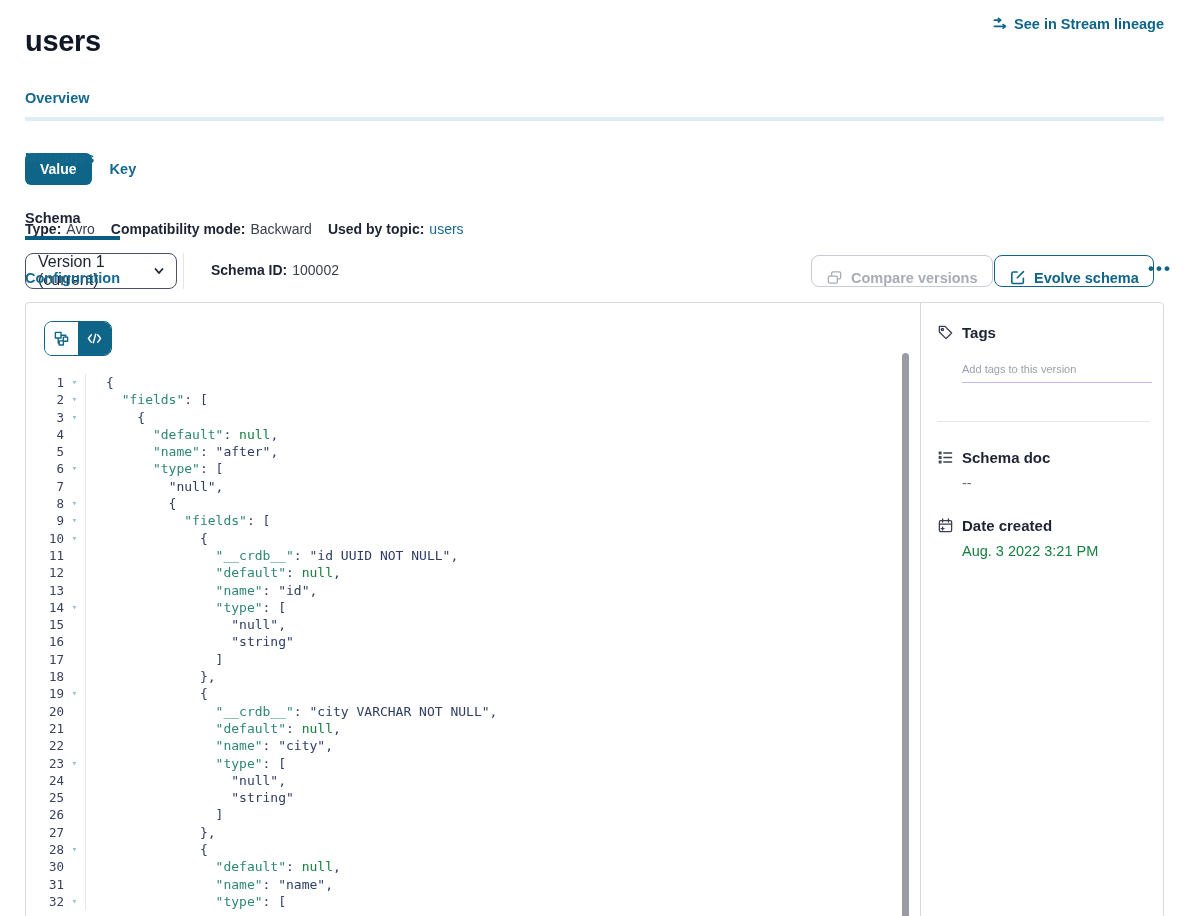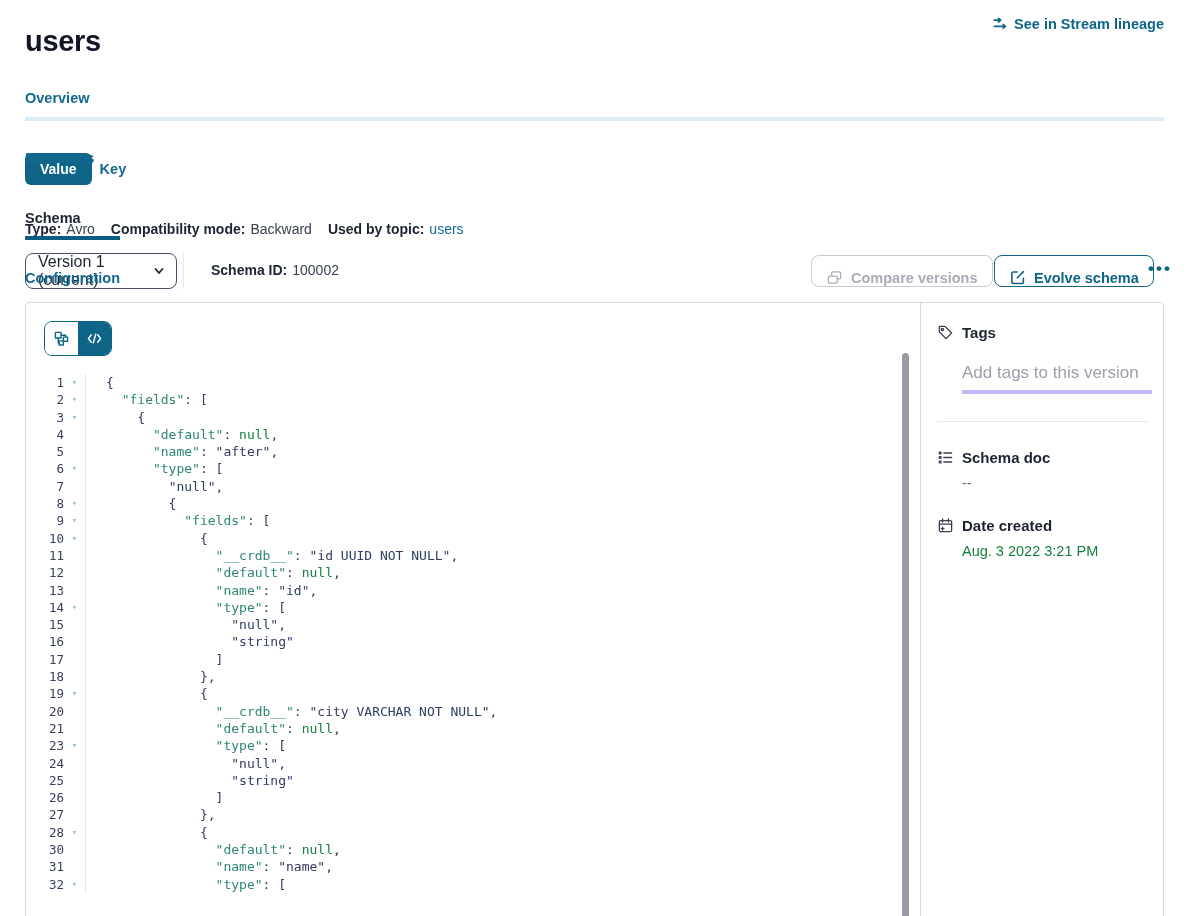--- a/index.html
+++ b/index.html
@@ -12,21 +12,21 @@
   .lineage-link{right:25px;top:15px;display:flex;align-items:center;gap:5px;
                 color:#0E6588;font-size:14.5px;font-weight:600;cursor:pointer;}
 
   
   .tabs{left:25px;top:90px;display:flex;gap:30px;z-index:2;font-size:14.5px;font-weight:600;flex-direction:column;}
   .tab{color:#15698F;padding-bottom:10px;border-bottom:4px solid transparent;cursor:pointer;}
   .tab.active{color:#1C2333;border-bottom-color:#0A5C83;}
   .tab-track{left:25px;top:117px;width:1139px;height:4px;background:#DCEDF7;z-index:1;}
 
   
-  .vk{left:25px;top:153px;display:flex;align-items:center;gap:8px;}
+  .vk{left:25px;top:153px;display:flex;align-items:center;gap:18px;}
   .value-btn{background:#0E6588;color:#fff;font-size:14px;font-weight:600;
              padding:8px 15px;border-radius:6px;cursor:pointer;}
   .key-btn{color:#15698F;font-size:14.5px;font-weight:600;cursor:pointer;}
 
   
   .meta{left:25px;top:221px;display:flex;gap:16px;font-size:14px;color:#3A4050;}
   .meta b{color:#1C2333;font-weight:700;}
   .meta .grp{display:flex;gap:5px;}
   .topic-link{color:#15698F;cursor:pointer;}
 
@@ -64,21 +64,21 @@
   .tk-n{color:#15803d;}
   .scroll-thumb{left:876px;top:50px;width:7px;height:566px;background:#9B9BA6;border-radius:4px;cursor:pointer;}
 
   
   .sidebar{left:894px;top:0;bottom:0;width:242px;border-left:1px solid #D8D8DE;}
   .side-sec{position:absolute;left:0;right:0;}
   .side-head{display:flex;align-items:center;gap:8px;padding-left:16px;
              font-size:15px;font-weight:700;color:#1C2333;}
   .tags-sec{top:21px;}
   .tags-input{position:absolute;left:41px;top:37px;width:190px;border:none;outline:none;
-              border-bottom:4px solid #c4b5fd;font-size:17px;padding:2px 0 7px;
+              border-bottom:1px solid #c4b5fd;font-size:11px;padding:2px 0 7px;
               font-family:"Liberation Sans",sans-serif;color:#1C2333;background:transparent;}
   .tags-input::placeholder{color:#9CA0AE;}
   .side-div{top:118px;left:16px;width:212px;height:1px;background:#E8E8EC;}
   .doc-sec{top:146px;}
   .date-sec{top:214px;}
   .side-val{position:absolute;left:41px;font-size:14.5px;}
   .doc-val{top:172px;color:#6A6E7E;}
   .date-val{top:240px;color:#15803d;}
   svg{display:block;}
 </style>
@@ -199,20 +199,21 @@
       <div class="cl"><span class="ln">12</span><span class="fold"></span><span class="ct"><span class="tk-p">              </span><span class="tk-k">"default"</span><span class="tk-p">: </span><span class="tk-n">null</span><span class="tk-p">,</span></span></div>
       <div class="cl"><span class="ln">13</span><span class="fold"></span><span class="ct"><span class="tk-p">              </span><span class="tk-k">"name"</span><span class="tk-p">: </span><span class="tk-s">"id"</span><span class="tk-p">,</span></span></div>
       <div class="cl"><span class="ln">14</span><span class="fold">▾</span><span class="ct"><span class="tk-p">              </span><span class="tk-k">"type"</span><span class="tk-p">: [</span></span></div>
       <div class="cl"><span class="ln">15</span><span class="fold"></span><span class="ct"><span class="tk-p">                </span><span class="tk-s">"null"</span><span class="tk-p">,</span></span></div>
       <div class="cl"><span class="ln">16</span><span class="fold"></span><span class="ct"><span class="tk-p">                </span><span class="tk-s">"string"</span></span></div>
       <div class="cl"><span class="ln">17</span><span class="fold"></span><span class="ct"><span class="tk-p">              ]</span></span></div>
       <div class="cl"><span class="ln">18</span><span class="fold"></span><span class="ct"><span class="tk-p">            },</span></span></div>
       <div class="cl"><span class="ln">19</span><span class="fold">▾</span><span class="ct"><span class="tk-p">            {</span></span></div>
       <div class="cl"><span class="ln">20</span><span class="fold"></span><span class="ct"><span class="tk-p">              </span><span class="tk-k">"__crdb__"</span><span class="tk-p">: </span><span class="tk-s">"city VARCHAR NOT NULL"</span><span class="tk-p">,</span></span></div>
       <div class="cl"><span class="ln">21</span><span class="fold"></span><span class="ct"><span class="tk-p">              </span><span class="tk-k">"default"</span><span class="tk-p">: </span><span class="tk-n">null</span><span class="tk-p">,</span></span></div>
+      <div class="cl"><span class="ln">22</span><span class="fold"></span><span class="ct"><span class="tk-p">              </span><span class="tk-k">"name"</span><span class="tk-p">: </span><span class="tk-s">"city"</span><span class="tk-p">,</span></span></div>
       <div class="cl"><span class="ln">23</span><span class="fold">▾</span><span class="ct"><span class="tk-p">              </span><span class="tk-k">"type"</span><span class="tk-p">: [</span></span></div>
       <div class="cl"><span class="ln">24</span><span class="fold"></span><span class="ct"><span class="tk-p">                </span><span class="tk-s">"null"</span><span class="tk-p">,</span></span></div>
       <div class="cl"><span class="ln">25</span><span class="fold"></span><span class="ct"><span class="tk-p">                </span><span class="tk-s">"string"</span></span></div>
       <div class="cl"><span class="ln">26</span><span class="fold"></span><span class="ct"><span class="tk-p">              ]</span></span></div>
       <div class="cl"><span class="ln">27</span><span class="fold"></span><span class="ct"><span class="tk-p">            },</span></span></div>
       <div class="cl"><span class="ln">28</span><span class="fold">▾</span><span class="ct"><span class="tk-p">            {</span></span></div>
       <div class="cl"><span class="ln">30</span><span class="fold"></span><span class="ct"><span class="tk-p">              </span><span class="tk-k">"default"</span><span class="tk-p">: </span><span class="tk-n">null</span><span class="tk-p">,</span></span></div>
       <div class="cl"><span class="ln">31</span><span class="fold"></span><span class="ct"><span class="tk-p">              </span><span class="tk-k">"name"</span><span class="tk-p">: </span><span class="tk-s">"name"</span><span class="tk-p">,</span></span></div>
       <div class="cl"><span class="ln">32</span><span class="fold">▾</span><span class="ct"><span class="tk-p">              </span><span class="tk-k">"type"</span><span class="tk-p">: [</span></span></div>
     </div>

